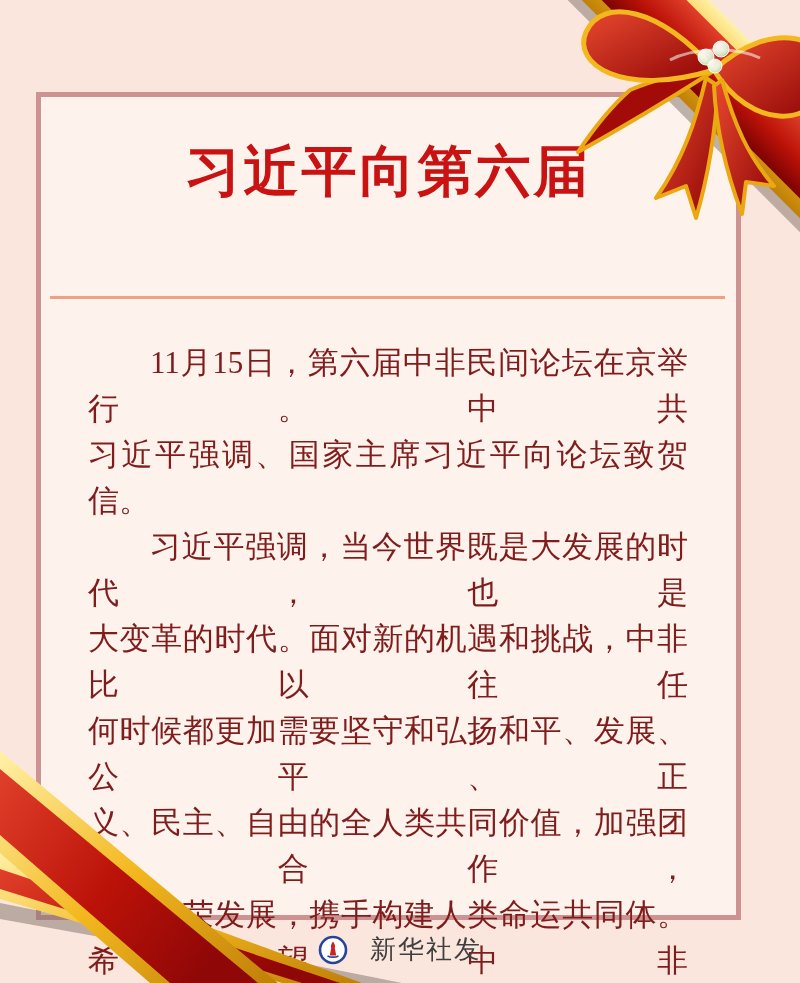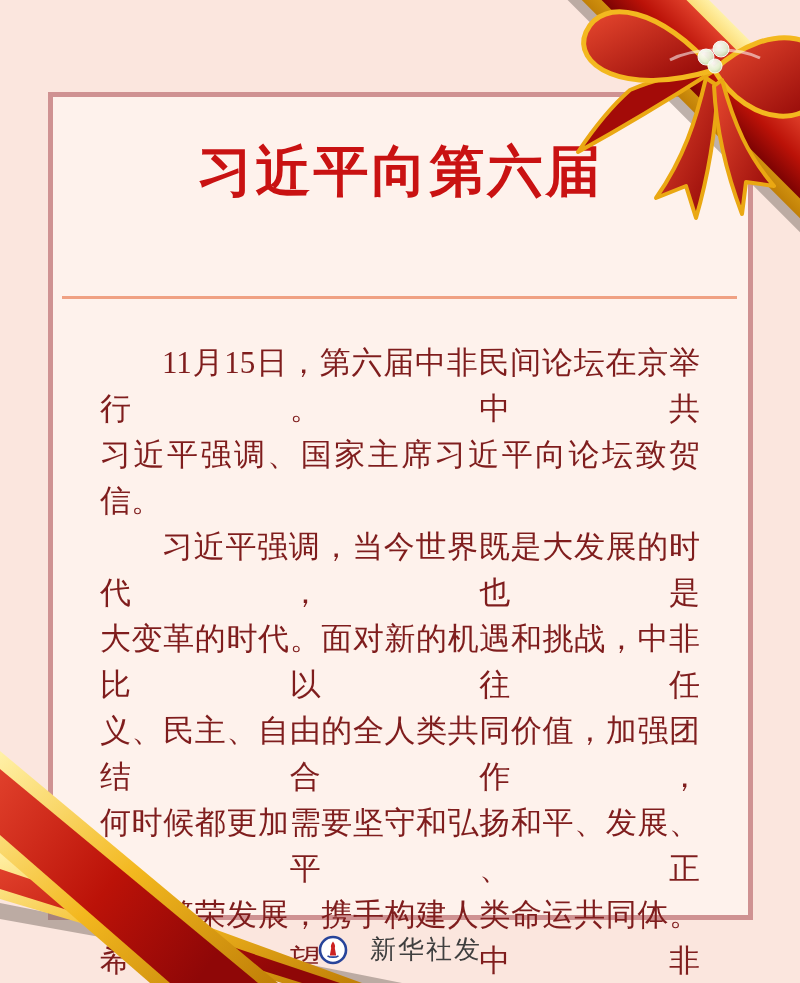--- a/index.html
+++ b/index.html
@@ -5,21 +5,21 @@
   html,body{margin:0;padding:0;}
   .poster{
     position:relative;
     width:800px;height:983px;
     background:#fbe6de;
     overflow:hidden;
     font-family:"Liberation Serif","DejaVu Serif",serif;
   }
   .card{
     position:absolute;
-    left:48px;top:92px;
+    left:36px;top:92px;
     width:695px;height:818px;
     background:#fef2ec;
     border:5px solid #cf9292;
     z-index:1;
   }
   .title{
     position:absolute;
     top:40px;left:0;width:100%;
     text-align:center;
     color:#c91212;
@@ -77,22 +77,22 @@
   <div class="card">
     <div class="title">
       <div>习近平向第六届</div>
     </div>
     <div class="divider"></div>
     <div class="body-text">
       <div class="body-line indent">11月15日，第六届中非民间论坛在京举行。中共</div>
       <div class="body-line end">习近平强调、国家主席习近平向论坛致贺信。</div>
       <div class="body-line indent">习近平强调，当今世界既是大发展的时代，也是</div>
       <div class="body-line">大变革的时代。面对新的机遇和挑战，中非比以往任</div>
+      <div class="body-line">何时候都更加需要坚守和弘扬和平、发展、公平、正</div>
       <div class="body-line">义、民主、自由的全人类共同价值，加强团结合作，</div>
-      <div class="body-line">何时候都更加需要坚守和弘扬和平、发展、公平、正</div>
       <div class="body-line">共促繁荣发展，携手构建人类命运共同体。希望中非</div>
 
     </div>
   </div>
 
   <div class="footer">
     <svg width="30" height="30" viewBox="0 0 30 30">
       <circle cx="15" cy="15" r="13" fill="#ffffff" stroke="#27449a" stroke-width="2.6"></circle>
       <path d="M15,6.5 C13.2,9.2 12.4,11 13.2,13 L11.8,20.5 L18.2,20.5 L16.8,13 C17.6,11 16.8,9.2 15,6.5 Z" fill="#cc2222"></path>
       <path d="M9.5,20.8 C12,22.6 18,22.6 20.5,20.8" fill="none" stroke="#27449a" stroke-width="1.6"></path>

